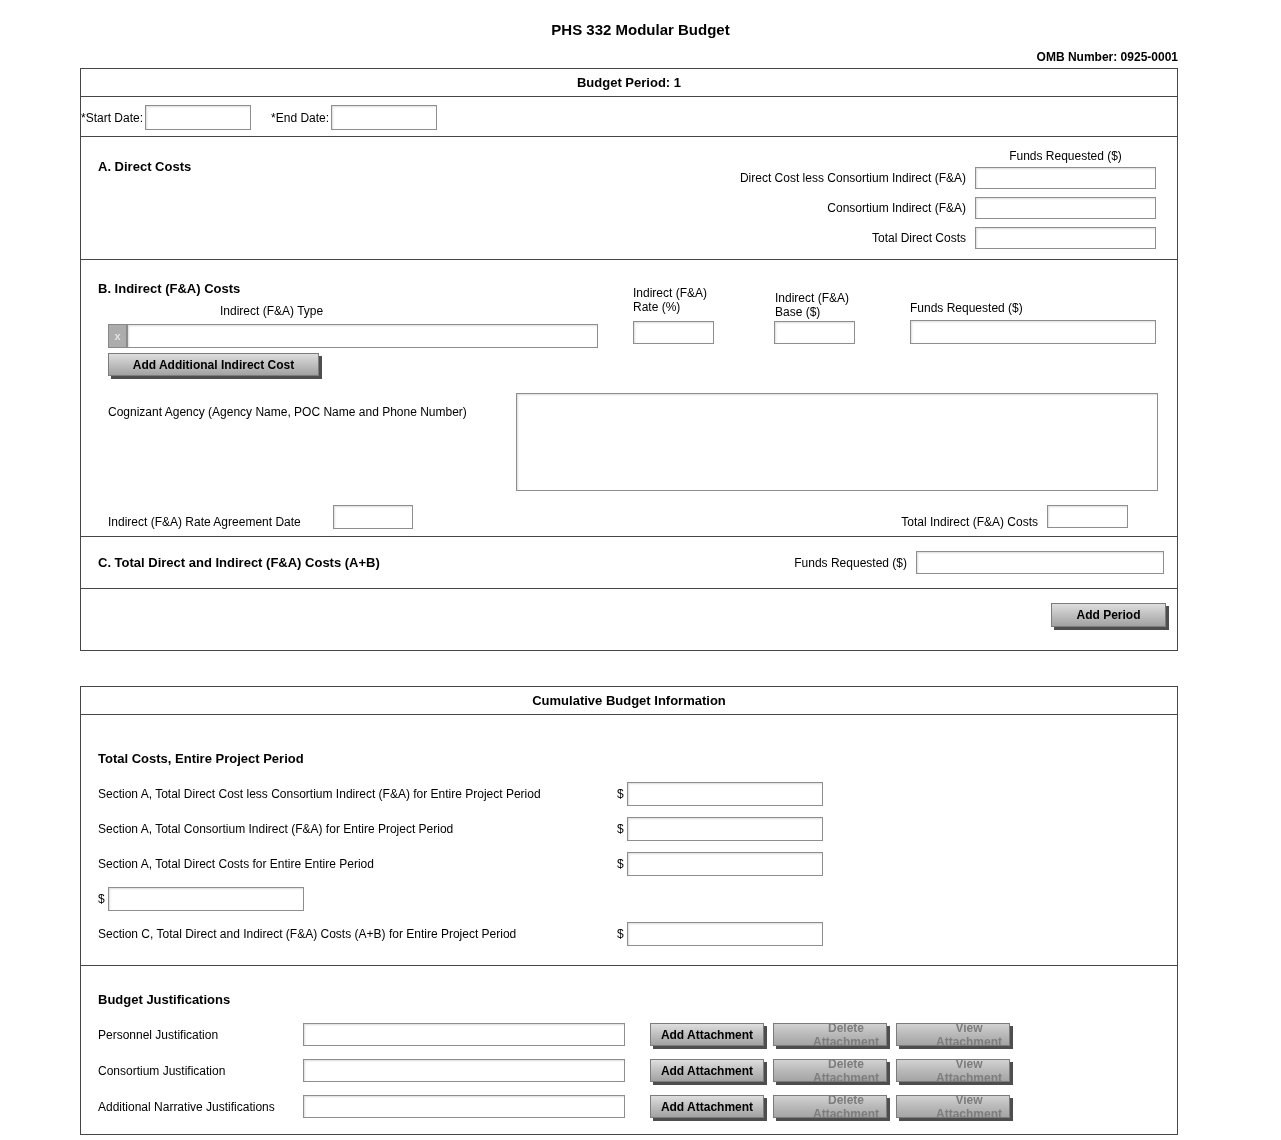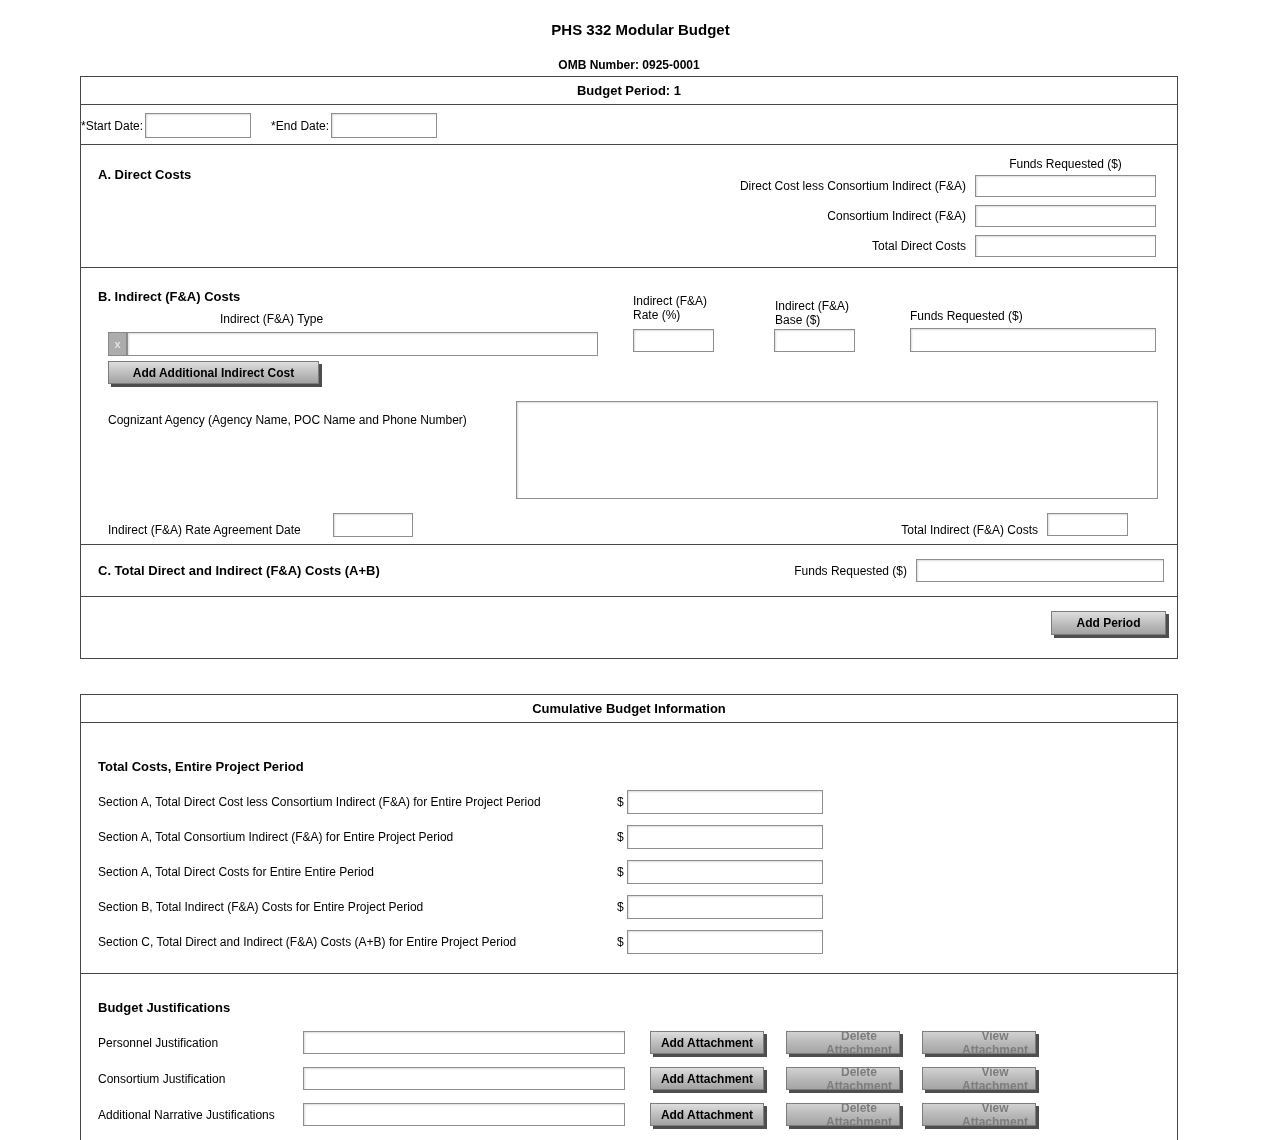--- a/index.html
+++ b/index.html
@@ -2,21 +2,21 @@
 <html><head>
 <meta charset="utf-8">
 <style>
   * { box-sizing: border-box; margin: 0; padding: 0; }
   body {
     width: 1281px; height: 1140px; background: #ffffff; position: relative;
     font-family: "Liberation Sans", "DejaVu Sans", sans-serif;
     font-size: 12px; color: #000; overflow: hidden;
   }
   .page-title { padding-top: 21px; text-align: center; font-size: 15px; font-weight: bold; }
-  .omb { width: 1098px; margin: 20px 0 4px 80px; text-align: center; font-weight: bold; }
+  .omb { width: 1098px; margin: 12px 0 4px 80px; text-align: right; font-weight: bold; }
 
   .form-box { width: 1098px; margin-left: 80px; border: 1px solid #464646; background: #fff; }
   .box-header { text-align: center; font-weight: bold; font-size: 13px; padding: 6px 0; border-bottom: 1px solid #464646; }
 
   .txt {
     border: 1px solid #8e8e8e; background: #fff; font: inherit; padding: 1px 3px;
     box-shadow: inset 1px 1px 2px rgba(0,0,0,0.14);
   }
   .btn {
     display: inline-flex; align-items: center; justify-content: center;
@@ -85,21 +85,21 @@
   .tc-dollar { width: 10px; }
   .tc-input { width: 196px; height: 24px; }
 
   .just-section { padding: 26px 0 16px 17px; }
   .just-section .sub-heading { margin-bottom: 16px; }
   .just-row { display: flex; align-items: center; height: 23px; margin-bottom: 13px; }
   .just-row:last-child { margin-bottom: 0; }
   .just-label { width: 205px; }
   .just-input { width: 322px; height: 23px; }
   .attach-btn { width: 114px; height: 23px; margin-left: 25px; }
-  .attach-btn ~ .attach-btn { margin-left: 22px; padding-left: 32px; }
+  .attach-btn ~ .attach-btn { margin-left: 9px; padding-left: 32px; }
 </style>
 </head>
 <body>
 
 <div class="page-title">PHS 332 Modular Budget</div>
 <div class="omb">OMB Number: 0925-0001</div>
 
 <div class="form-box">
 
   <div class="box-header">Budget Period: 1</div>
@@ -181,21 +181,20 @@
       <span class="tc-label">Section A, Total Consortium Indirect (F&amp;A) for Entire Project Period</span>
       <span class="tc-dollar">$</span>
       <input class="txt tc-input" style="">
     </div>
     <div class="tc-row">
       <span class="tc-label">Section A, Total Direct Costs for Entire Entire Period</span>
       <span class="tc-dollar">$</span>
       <input class="txt tc-input" style="">
     </div>
     <div class="tc-row">
-      <span class="tc-label">Section B, Total Indirect (F&amp;A) Costs for Entire Project Period</span>
       <span class="tc-dollar">$</span>
       <input class="txt tc-input" style="">
     </div>
     <div class="tc-row">
       <span class="tc-label">Section C, Total Direct and Indirect (F&amp;A) Costs (A+B) for Entire Project Period</span>
       <span class="tc-dollar">$</span>
       <input class="txt tc-input" style="">
     </div>
   </div>
 

